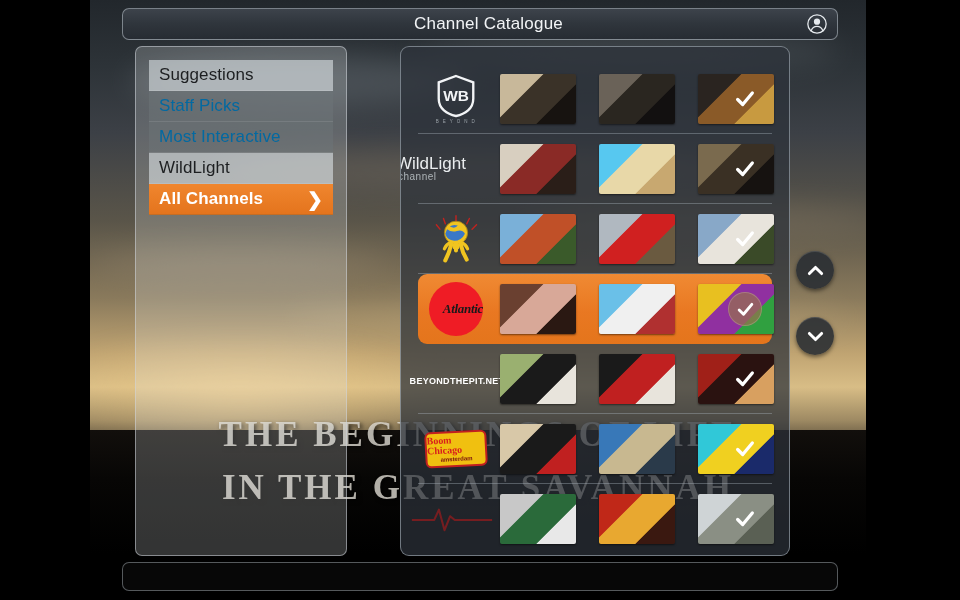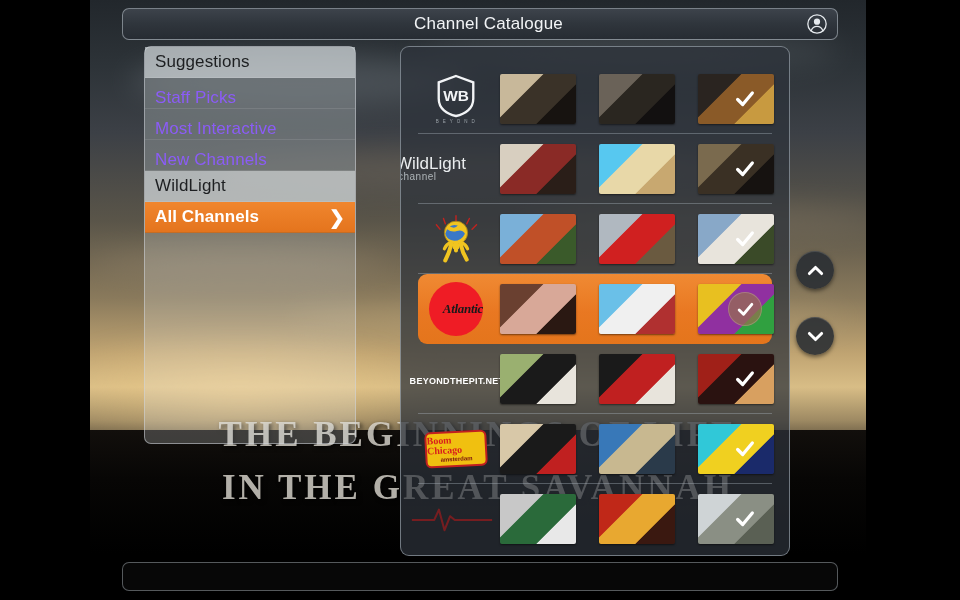--- a/index.html
+++ b/index.html
@@ -68,34 +68,34 @@
   #titlebar-title {
     color: #f2f4f6; font-size: 17px; font-weight: 400; letter-spacing: .2px;
   }
   #user-icon {
     position: absolute; right: 9px; top: 50%; transform: translateY(-50%);
     width: 22px; height: 22px;
   }
 
   
   #sidebar {
-    position: absolute; left: 144px; top: 46px; width: 212px; height: 398px;
+    position: absolute; left: 135px; top: 46px; width: 212px; height: 510px;
     background: rgba(232,236,239,.22);
     border: 1px solid rgba(205,212,218,.55);
     border-radius: 7px;
-    padding: 0;
+    padding: 13px;
   }
   #menu-list { position: relative; }
   .menu-item {
     height: 31px; display: flex; align-items: center;
     padding: 0 10px; font-size: 17px; letter-spacing: .1px;
     border-bottom: 1px solid rgba(255,255,255,.10);
   }
   .menu-item.light { background: rgba(218,224,228,.62); color: #1d1f21; }
-  .menu-item.dark  { background: rgba(110,116,120,.52); color: #8b5cf6; align-items: flex-end; }
+  .menu-item.dark  { background: rgba(110,116,120,.52); color: #0369a1; }
   .menu-item.selected {
     background: linear-gradient(to bottom, #f0862e 0%, #e4741d 100%);
     color: #ffffff; font-weight: 700;
     border-bottom: 1px solid rgba(0,0,0,.18);
     justify-content: space-between;
     text-align: right;
   }
   .menu-item.selected .chev { font-size: 19px; font-weight: 700; line-height: 1; }
 
   
@@ -224,23 +224,20 @@
     <div id="menu-list">
         <div class="menu-item light">
           <span>Suggestions</span>
         </div>
         <div class="menu-item dark">
           <span>Staff Picks</span>
         </div>
         <div class="menu-item dark">
           <span>Most Interactive</span>
         </div>
-        <div class="menu-item dark">
-          <span>New Channels</span>
-        </div>
         <div class="menu-item light">
           <span>WildLight</span>
         </div>
         <div class="menu-item selected">
           <span>All Channels</span>
           <span class="chev">❯</span>
         </div>
       </div>
   </div>
 

